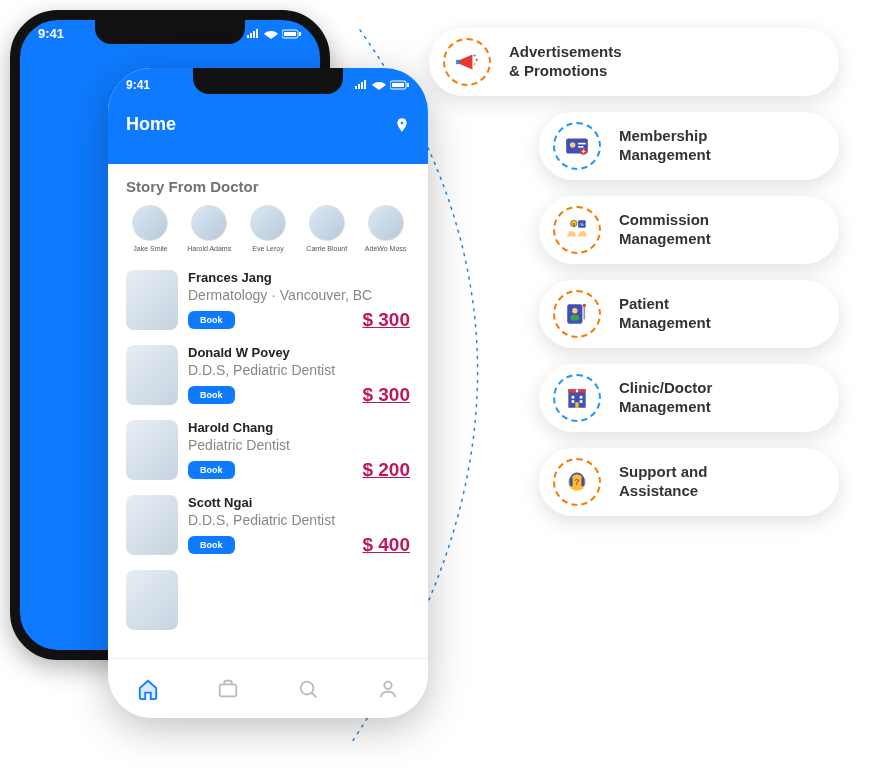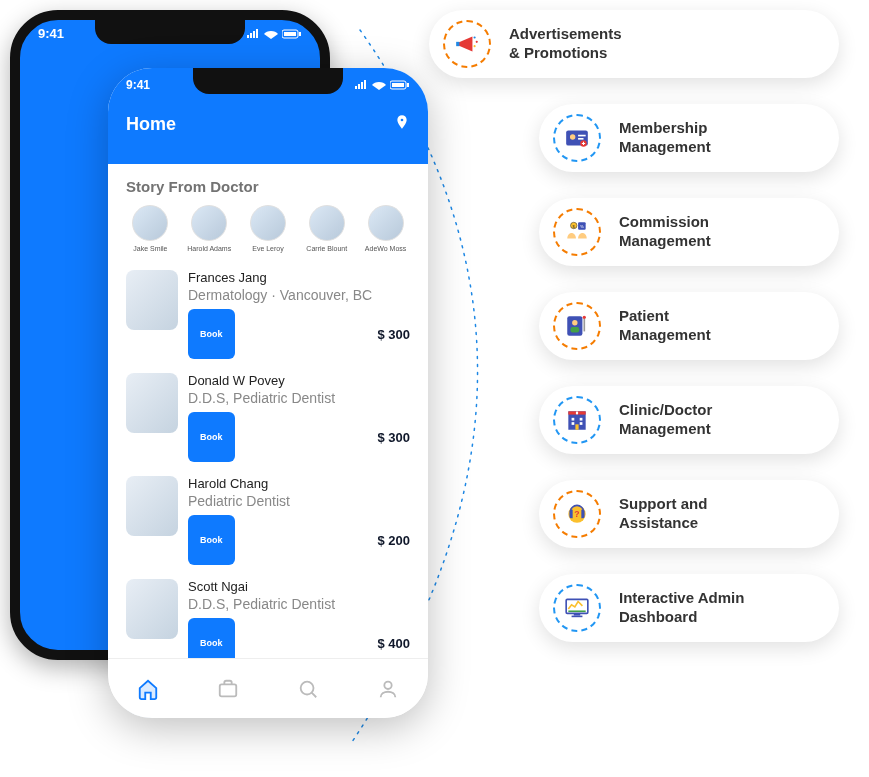--- a/index.html
+++ b/index.html
@@ -74,20 +74,21 @@
 }
 .pf-header .status {
   display: flex;
   justify-content: space-between;
   font-size: 12px;
   font-weight: 600;
 }
 .pf-titlebar {
   display: flex;
   justify-content: space-between;
+  align-items: center;
   margin-top: 22px;
 }
 .pf-title {
   font-size: 18px;
   font-weight: 700;
 }
 .loc-pin {
   width: 16px;
   height: 16px;
 }
@@ -131,47 +132,48 @@
   width: 52px;
   height: 60px;
   border-radius: 8px;
   background: linear-gradient(135deg, #e8eef5, #c5d3e0);
 }
 .dr-info {
   flex: 1;
 }
 .dr-name {
   font-size: 13px;
-  font-weight: 400;
+  font-weight: 700;
   color: #222;
 }
 .dr-spec {
   font-size: 14px;
   color: #888;
   margin-top: 2px;
 }
 .dr-actions {
   display: flex;
   justify-content: space-between;
   align-items: center;
   margin-top: 6px;
 }
 .book-btn {
   background: #0e7aff;
   color: #fff;
   font-size: 9px;
   font-weight: 700;
-  padding: 20px 12px;
+  padding: 4px 12px;
   border-radius: 6px;
   border: none;
 }
 .price {
-  font-size: 13px;
+  font-size: 19px;
   font-weight: 700;
-  color: #0f172a;
+  color: #be185d;
+  text-decoration: underline;
 }
 .tabbar {
   position: absolute;
   bottom: 0;
   left: 0;
   right: 0;
   height: 60px;
   display: flex;
   justify-content: space-around;
   align-items: center;
@@ -190,24 +192,24 @@
 .orbit {
   position: absolute;
   left: 230px;
   top: 10px;
   z-index: 1;
 }
 
 .features {
   position: absolute;
   right: 30px;
-  top: 10px;
+  top: 28px;
   display: flex;
   flex-direction: column;
-  gap: 26px;
+  gap: 16px;
   z-index: 6;
 }
 .pill {
   display: flex;
   align-items: center;
   gap: 18px;
   background: #fff;
   border-radius: 40px;
   padding: 10px 28px 10px 14px;
   box-shadow: 0 6px 20px rgba(0,0,0,0.12);
@@ -469,27 +471,14 @@
           <circle cx="12" cy="12" r="8" fill="#fbc02d"></circle>
           <path d="M5 10v4a2 2 0 002 2h1v-8H7a2 2 0 00-2 2zM19 10v4a2 2 0 01-2 2h-1v-8h1a2 2 0 012 2z" fill="#3f51b5"></path>
           <path d="M6 10a6 6 0 0112 0" fill="none" stroke="#3f51b5" stroke-width="1.5"></path>
           <text x="12" y="15" font-size="8" text-anchor="middle" fill="#e53935" font-weight="bold">?</text>
         </svg>
     </div>
     <div class="pill-label">Support and
 Assistance</div>
   </div>
 
-  <div class="pill">
-    <div class="pill-ic blue">
-      <svg width="26" height="26" viewBox="0 0 24 24">
-          <rect x="2" y="4" width="20" height="13" rx="1" fill="#fff" stroke="#3f51b5" stroke-width="1.5"></rect>
-          <path d="M4 13l3-4 3 2 3-5 4 4" fill="none" stroke="#fbc02d" stroke-width="1.5"></path>
-          <path d="M4 15h16" stroke="#43a047" stroke-width="1.5"></path>
-          <rect x="9" y="17" width="6" height="2" fill="#3f51b5"></rect>
-          <rect x="7" y="19" width="10" height="1.5" fill="#3f51b5"></rect>
-        </svg>
-    </div>
-    <div class="pill-label">Interactive Admin
-Dashboard</div>
-  </div>
 
 </div>
 
 </body></html>

